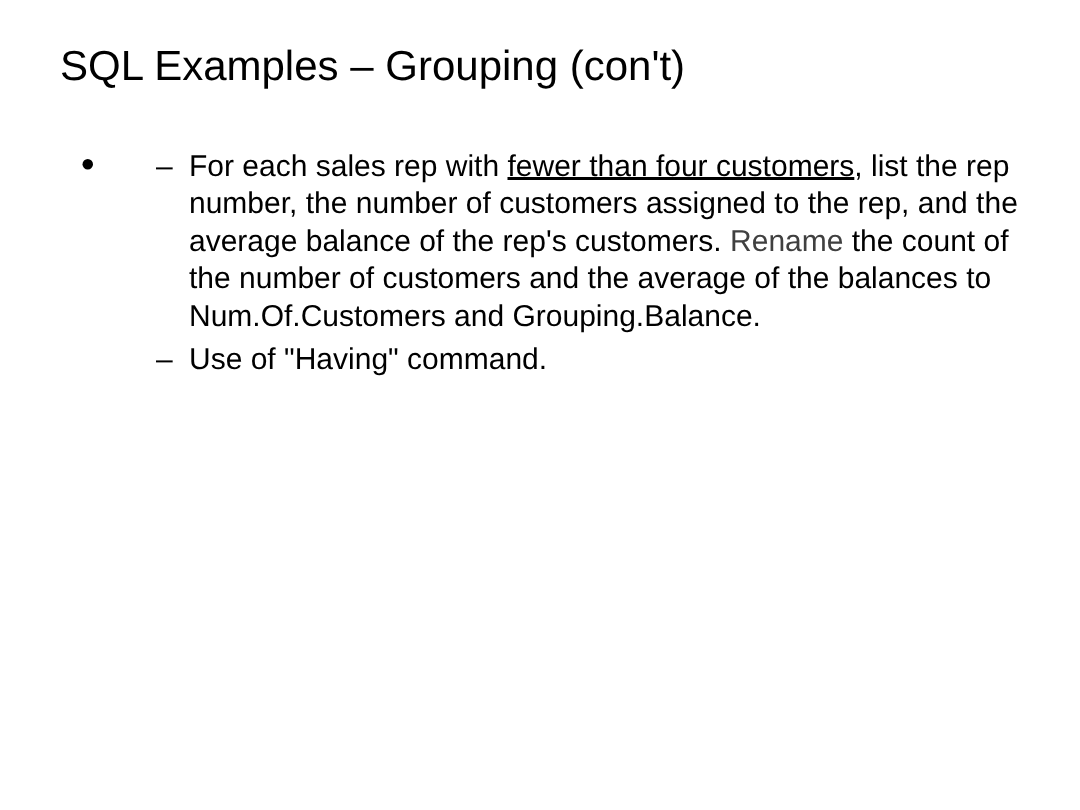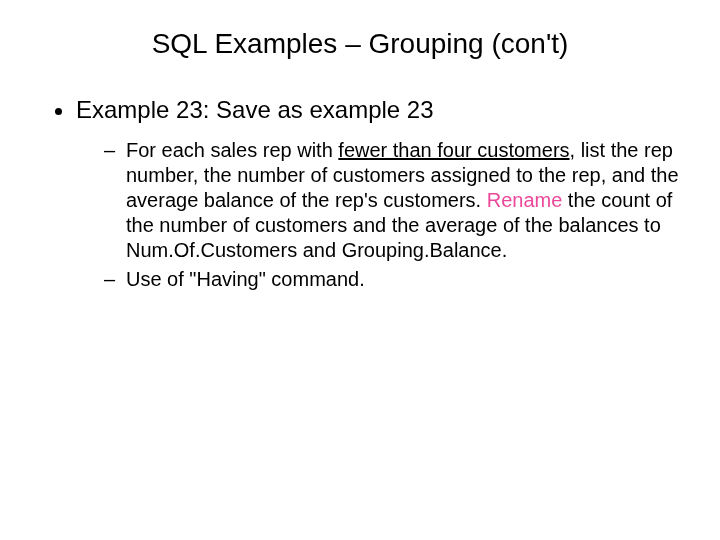--- a/index.html
+++ b/index.html
@@ -11,21 +11,20 @@
     font-family: Arial, Helvetica, sans-serif;
     color: #000000;
   }
   .slide {
     box-sizing: border-box;
     width: 720px;
     height: 540px;
     padding: 28px 40px 40px 40px;
   }
   .title {
-    text-align: center;
     font-size: 28px;
     margin: 0 0 36px 0;
     font-weight: normal;
   }
   ul.level1 {
     list-style: disc;
     margin: 0;
     padding-left: 36px;
   }
   ul.level1 > li {
@@ -44,31 +43,30 @@
     position: relative;
     padding-left: 22px;
   }
   ul.level2 > li::before {
     content: "–";
     position: absolute;
     left: 0;
     top: 0;
   }
   .ul-text { text-decoration: underline; }
-  .red { color: #ec4899; }
+  .red { color: #404040; }
 </style>
 </head>
 <body>
 
 <div class="slide">
   <h1 class="title">SQL Examples – Grouping (con't)</h1>
 
   <ul class="level1">
     <li>
-      <span>Example 23: Save as example 23</span>
       <ul class="level2">
         <li>
           <span>For each sales rep with </span><span class="ul-text">fewer than four customers</span><span>, list the rep number, the number of customers assigned to the rep, and the average balance of the rep's customers. </span><span class="red">Rename</span><span> the count of the number of customers and the average of the balances to Num.Of.Customers and Grouping.Balance.</span>
         </li>
         <li>
           <span>Use of "Having" command.</span>
         </li>
       </ul>
     </li>
   </ul>

